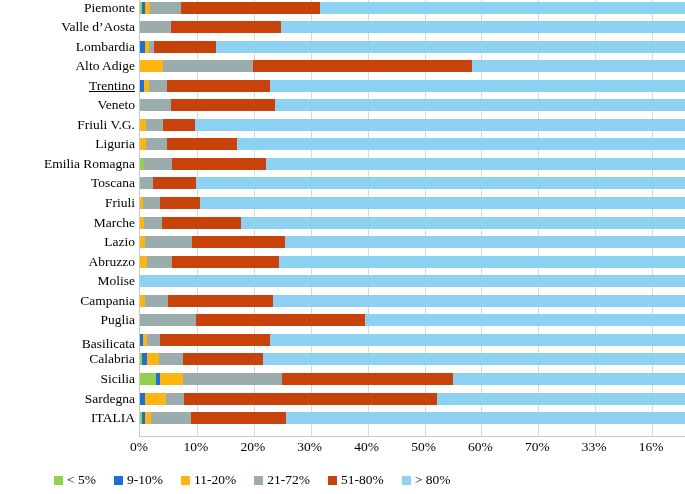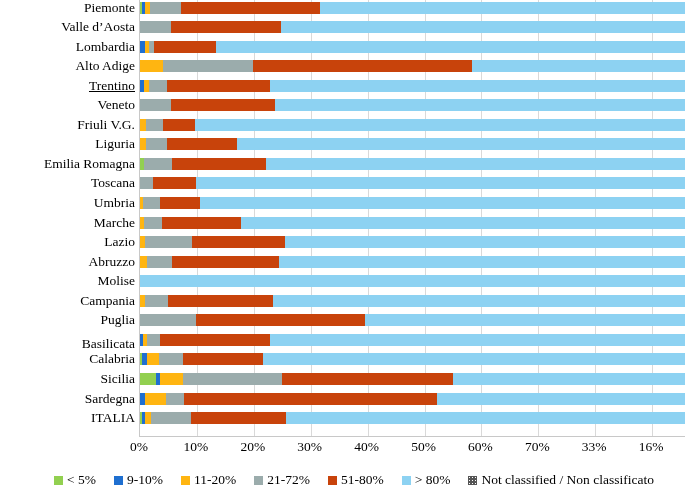--- a/index.html
+++ b/index.html
@@ -146,21 +146,21 @@
       <div class="cat-label" style="top: 0.5px;">Piemonte</div>
       <div class="cat-label" style="top: 20.05px;">Valle d’Aosta</div>
       <div class="cat-label" style="top: 39.6px;">Lombardia</div>
       <div class="cat-label" style="top: 59.15px;">Alto Adige</div>
       <div class="cat-label" style="top: 78.7px; text-decoration: underline;">Trentino</div>
       <div class="cat-label" style="top: 98.25px;">Veneto</div>
       <div class="cat-label" style="top: 117.8px;">Friuli V.G.</div>
       <div class="cat-label" style="top: 137.35px; padding-left: 47px;">Liguria</div>
       <div class="cat-label" style="top: 156.9px;">Emilia Romagna</div>
       <div class="cat-label" style="top: 176.45px;">Toscana</div>
-      <div class="cat-label" style="top: 196px;">Umbria</div>
+      <div class="cat-label" style="top: 196px;">Friuli</div>
       <div class="cat-label" style="top: 215.55px;">Marche</div>
       <div class="cat-label" style="top: 235.1px;">Lazio</div>
       <div class="cat-label" style="top: 254.65px;">Abruzzo</div>
       <div class="cat-label" style="top: 274.2px;">Molise</div>
       <div class="cat-label" style="top: 293.75px;">Campania</div>
       <div class="cat-label" style="top: 313.3px;">Puglia</div>
       <div class="cat-label" style="top: 337px; padding-left: 8px;">Basilicata</div>
       <div class="cat-label" style="top: 352.4px;">Calabria</div>
       <div class="cat-label" style="top: 371.95px;">Sicilia</div>
       <div class="cat-label" style="top: 391.5px;">Sardegna</div>
@@ -364,19 +364,15 @@
         <span class="legend-label">21-72%</span>
       </div>
       <div class="legend-item">
         <span class="legend-swatch" style="background: rgb(200, 67, 11);"></span>
         <span class="legend-label">51-80%</span>
       </div>
       <div class="legend-item">
         <span class="legend-swatch" style="background: rgb(141, 210, 242);"></span>
         <span class="legend-label">&gt; 80%</span>
       </div>
-      <div class="legend-item">
-        <span class="legend-swatch nc"></span>
-        <span class="legend-label">Not classified / Non classificato</span>
-      </div>
     </div>
 
 </div>
 
 </body></html>

